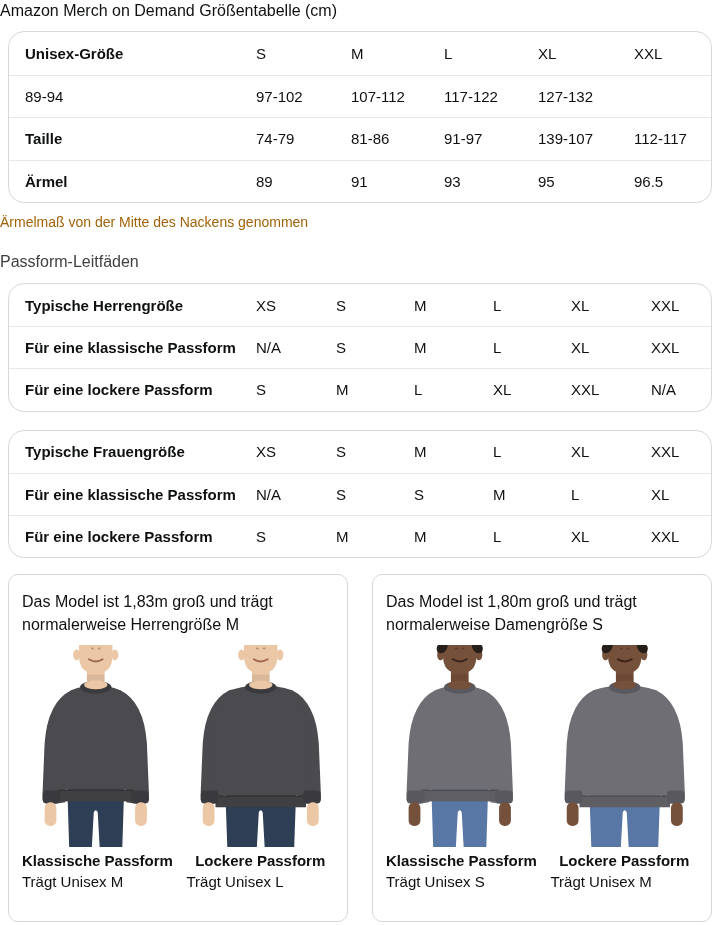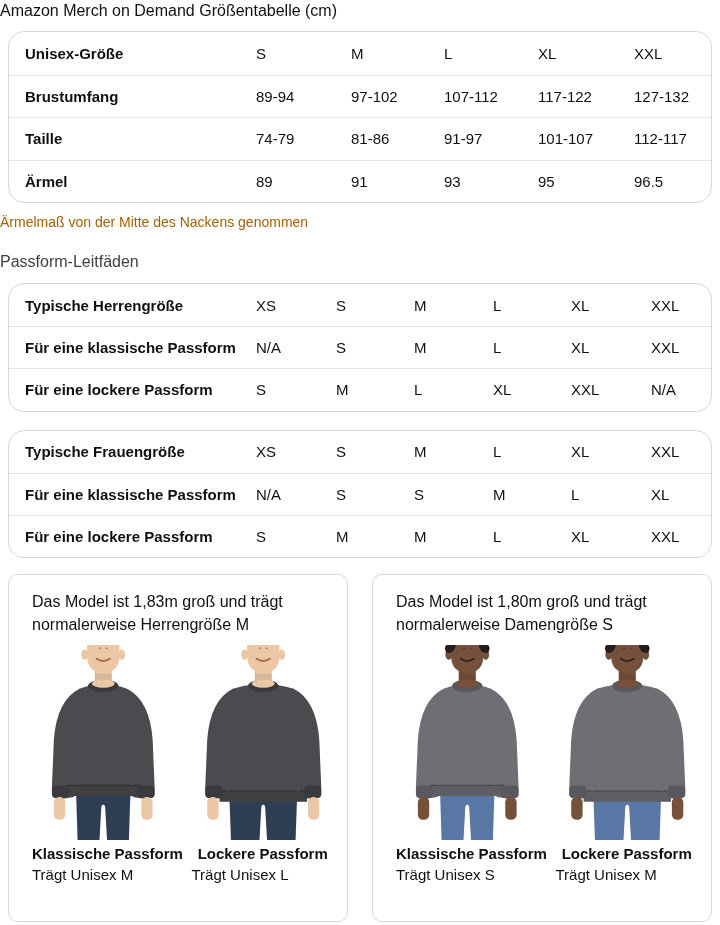--- a/index.html
+++ b/index.html
@@ -25,21 +25,21 @@
     border-top:1px solid #e7e7e7; font-size:15px;
   }
   .trow:first-child { border-top:0; }
   .tablebox.cols6 .trow { grid-template-columns:231px 95px 93px 94px 96px auto; height:42.5px; }
   .tablebox.cols7 .trow { grid-template-columns:231px 80px 78px 79px 78px 80px auto; height:42.2px; }
   .trow .lbl { font-weight:700; }
 
   .cards { display:flex; gap:24px; margin:16px 8px 0 8px; }
   .card {
     flex:1; border:1px solid #d5d9d9; border-radius:10px;
-    padding:16px 13px 12px 23px; min-height:348px; background:#fff;
+    padding:16px 13px 12px 13px; min-height:348px; background:#fff;
   }
   .card h3 { font-size:16px; font-weight:400; margin:0 0 8px 0; line-height:1.42; }
   .photos { display:flex; gap:17px; }
   .figure { flex:1; min-width:0; }
   .photo svg { width:100%; height:auto; display:block; }
   .fitlbl { font-size:15px; font-weight:700; text-align:center; margin-top:5px; white-space:nowrap; }
   .sizelbl { font-size:15px; text-align:left; margin-top:4px; }
 </style>
 </head>
 <body>
@@ -51,33 +51,32 @@
   <section class="tablebox cols6">
       <div class="trow">
         <span class="lbl">Unisex-Größe</span>
         <span class="cell">S</span>
         <span class="cell">M</span>
         <span class="cell">L</span>
         <span class="cell">XL</span>
         <span class="cell">XXL</span>
       </div>
       <div class="trow">
-        <span class="lbl">Brustumfang</span>
         <span class="cell">89-94</span>
         <span class="cell">97-102</span>
         <span class="cell">107-112</span>
         <span class="cell">117-122</span>
         <span class="cell">127-132</span>
       </div>
       <div class="trow">
         <span class="lbl">Taille</span>
         <span class="cell">74-79</span>
         <span class="cell">81-86</span>
         <span class="cell">91-97</span>
-        <span class="cell">101-107</span>
+        <span class="cell">139-107</span>
         <span class="cell">112-117</span>
       </div>
       <div class="trow">
         <span class="lbl">Ärmel</span>
         <span class="cell">89</span>
         <span class="cell">91</span>
         <span class="cell">93</span>
         <span class="cell">95</span>
         <span class="cell">96.5</span>
       </div>

